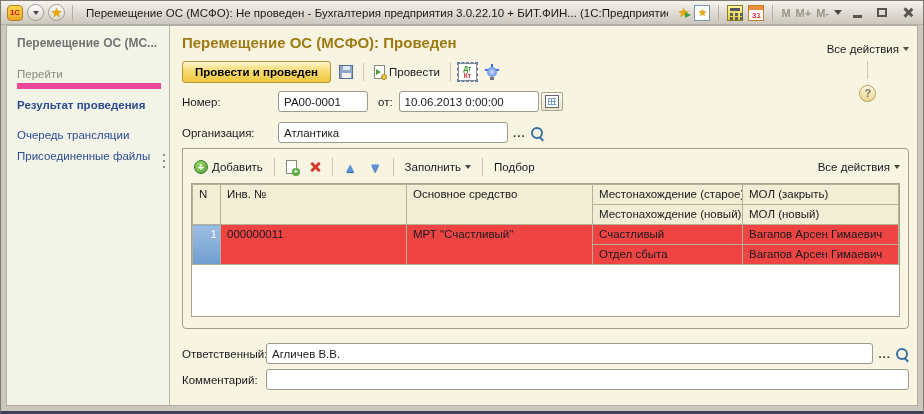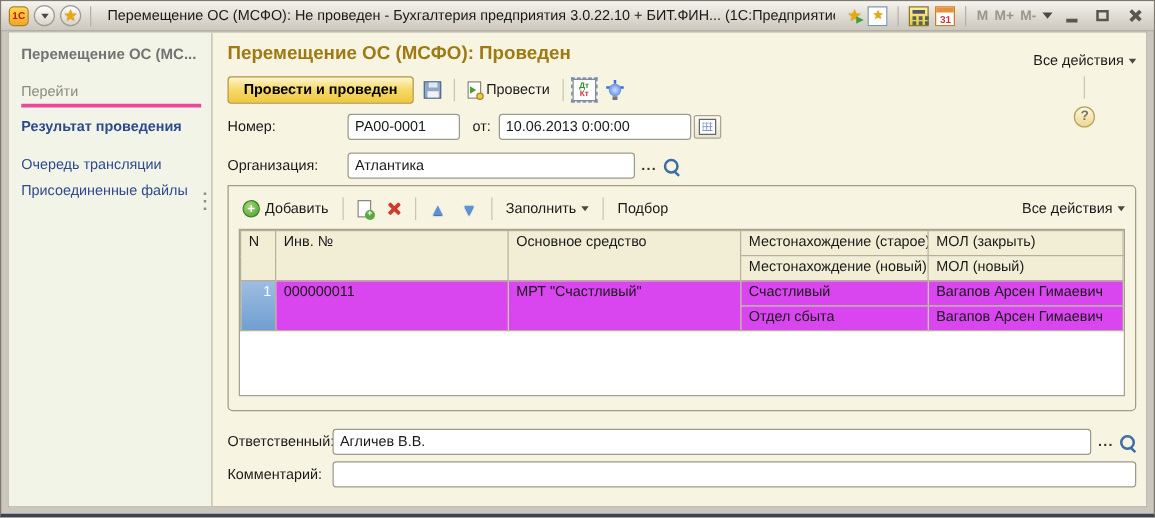--- a/index.html
+++ b/index.html
@@ -29,21 +29,21 @@
   .x-glyph:before,.x-glyph:after{content:"";position:absolute;left:5px;top:0;width:2.5px;height:11px;background:#5a564e;}
   .x-glyph:before{transform:rotate(45deg);}
   .x-glyph:after{transform:rotate(-45deg);}
   .starbox{border:1px solid #7a96b5;background:#fff;display:flex;align-items:center;justify-content:center;}
   .stararrow{position:relative;}
   .stararrow .ar{position:absolute;right:-2px;bottom:1px;width:0;height:0;border-top:3px solid transparent;border-bottom:3px solid transparent;border-left:6px solid #3f9f3f;}
   
   .content{flex:1;display:flex;margin:0 5px 5px;border:1px solid #b1ada3;background:#f8f4e2;overflow:hidden;}
   .sidebar{width:163px;background:#f2f4e8;border-right:1px solid #bcb8ac;padding:8px 6px 0 10px;position:relative;flex:0 0 auto;}
   .sb-title{color:#737373;font-weight:bold;font-size:12px;margin:2px 0 18px;white-space:nowrap;}
-  .sb-section{color:#8c8c7c;padding-bottom:3px;border-bottom:3px solid #ec4899;margin:0 2px 10px 0;}
+  .sb-section{color:#8c8c7c;padding-bottom:3px;border-bottom:6px solid #ec4899;margin:0 2px 10px 0;}
   .sb-link{color:#2d4a90;margin-bottom:9px;cursor:pointer;white-space:nowrap;}
   .sb-link.bold{font-weight:bold;margin-bottom:18px;}
   .grip{position:absolute;right:4px;top:128px;}
   .grip i{display:block;width:2px;height:2px;background:#8f8b80;margin-bottom:4px;}
   .main{flex:1;padding:6px 8px 0 12px;display:flex;flex-direction:column;overflow:hidden;}
   .page-title{color:#9e7a14;font-weight:bold;font-size:15px;margin:2px 0 7px;}
   
   .cmdbar{display:flex;align-items:center;gap:5px;height:28px;flex:0 0 auto;}
   .btn-primary{background:linear-gradient(#fff6cf,#f7da6e 45%,#efc83f);border:1px solid #b3953a;border-radius:3px;font-weight:bold;font-size:11.5px;padding:4px 12px;cursor:pointer;}
   .sep{width:1px;height:18px;background:#cac5b0;margin:0 2px;}
@@ -92,21 +92,21 @@
   .tabs{display:flex;align-items:flex-end;padding-left:6px;margin-top:6px;position:relative;z-index:2;flex:0 0 auto;}
   .tab{border:1px solid #a39d84;border-bottom:none;border-radius:5px 5px 0 0;padding:4px 12px;margin-right:3px;cursor:pointer;}
   .tab.active{background:#f8f4e2;position:relative;margin-bottom:-1px;padding-bottom:5px;font-weight:normal;}
   .tab.inactive{background:#ece6ca;padding:3px 12px;color:#222;}
   .panel{border:1px solid #a39d84;border-radius:0 4px 4px 4px;background:#f8f4e2;padding:5px 8px 8px;height:181px;position:relative;z-index:1;flex:0 0 auto;}
   .gridbar{display:flex;align-items:center;gap:6px;height:26px;}
   .tbl-wrap{border:1px solid #a8a28a;background:#fff;height:134px;overflow:hidden;margin-top:3px;}
   table{border-collapse:collapse;width:100%;table-layout:fixed;font-size:11.5px;}
   th,td{border:1px solid #b6b098;padding:1px 6px;height:20px;font-weight:normal;text-align:left;white-space:nowrap;overflow:hidden;vertical-align:top;padding-top:3px;}
   thead th{background:#f2edd5;}
-  td.sel{background:#d946ef;}
+  td.sel{background:#ef4444;}
   td.rowsel{background:linear-gradient(#9dbde2,#6f9ed1);color:#fff;text-align:right;padding-right:3px;}
   
   .bottom-rows{margin-top:9px;}
   .btn-small{border:1px solid #a9a492;border-radius:2px;background:linear-gradient(#fdfcf6,#e9e4cf);height:19px;display:flex;align-items:center;justify-content:center;padding:0 3px;cursor:pointer;}
 </style>
 </head>
 <body>
 
 <div class="window">
 
@@ -202,21 +202,21 @@
           </div>
           <div class="sep"></div>
           <div class="helpbtn">?</div>
         </div>
       </div>
 
       <div class="frow">
         <span class="flabel">Номер:</span>
         <span class="input" style="width:90px">РА00-0001</span>
         <span class="inline-lbl">от:</span>
-        <span class="input" style="width:154px;position:relative;padding-right:4px">10.06.2013  0:00:00</span>
+        <span class="input" style="width:140px;position:relative;padding-right:4px">10.06.2013  0:00:00</span>
         <span class="btn-small" style="margin-left:2px">
             <span class="calgrid"></span>
           </span>
       </div>
 
       <div class="frow">
         <span class="flabel">Организация:</span>
         <span class="input" style="width:230px">Атлантика</span>
         <span class="fieldbtns">
           <span class="dots">...</span>

